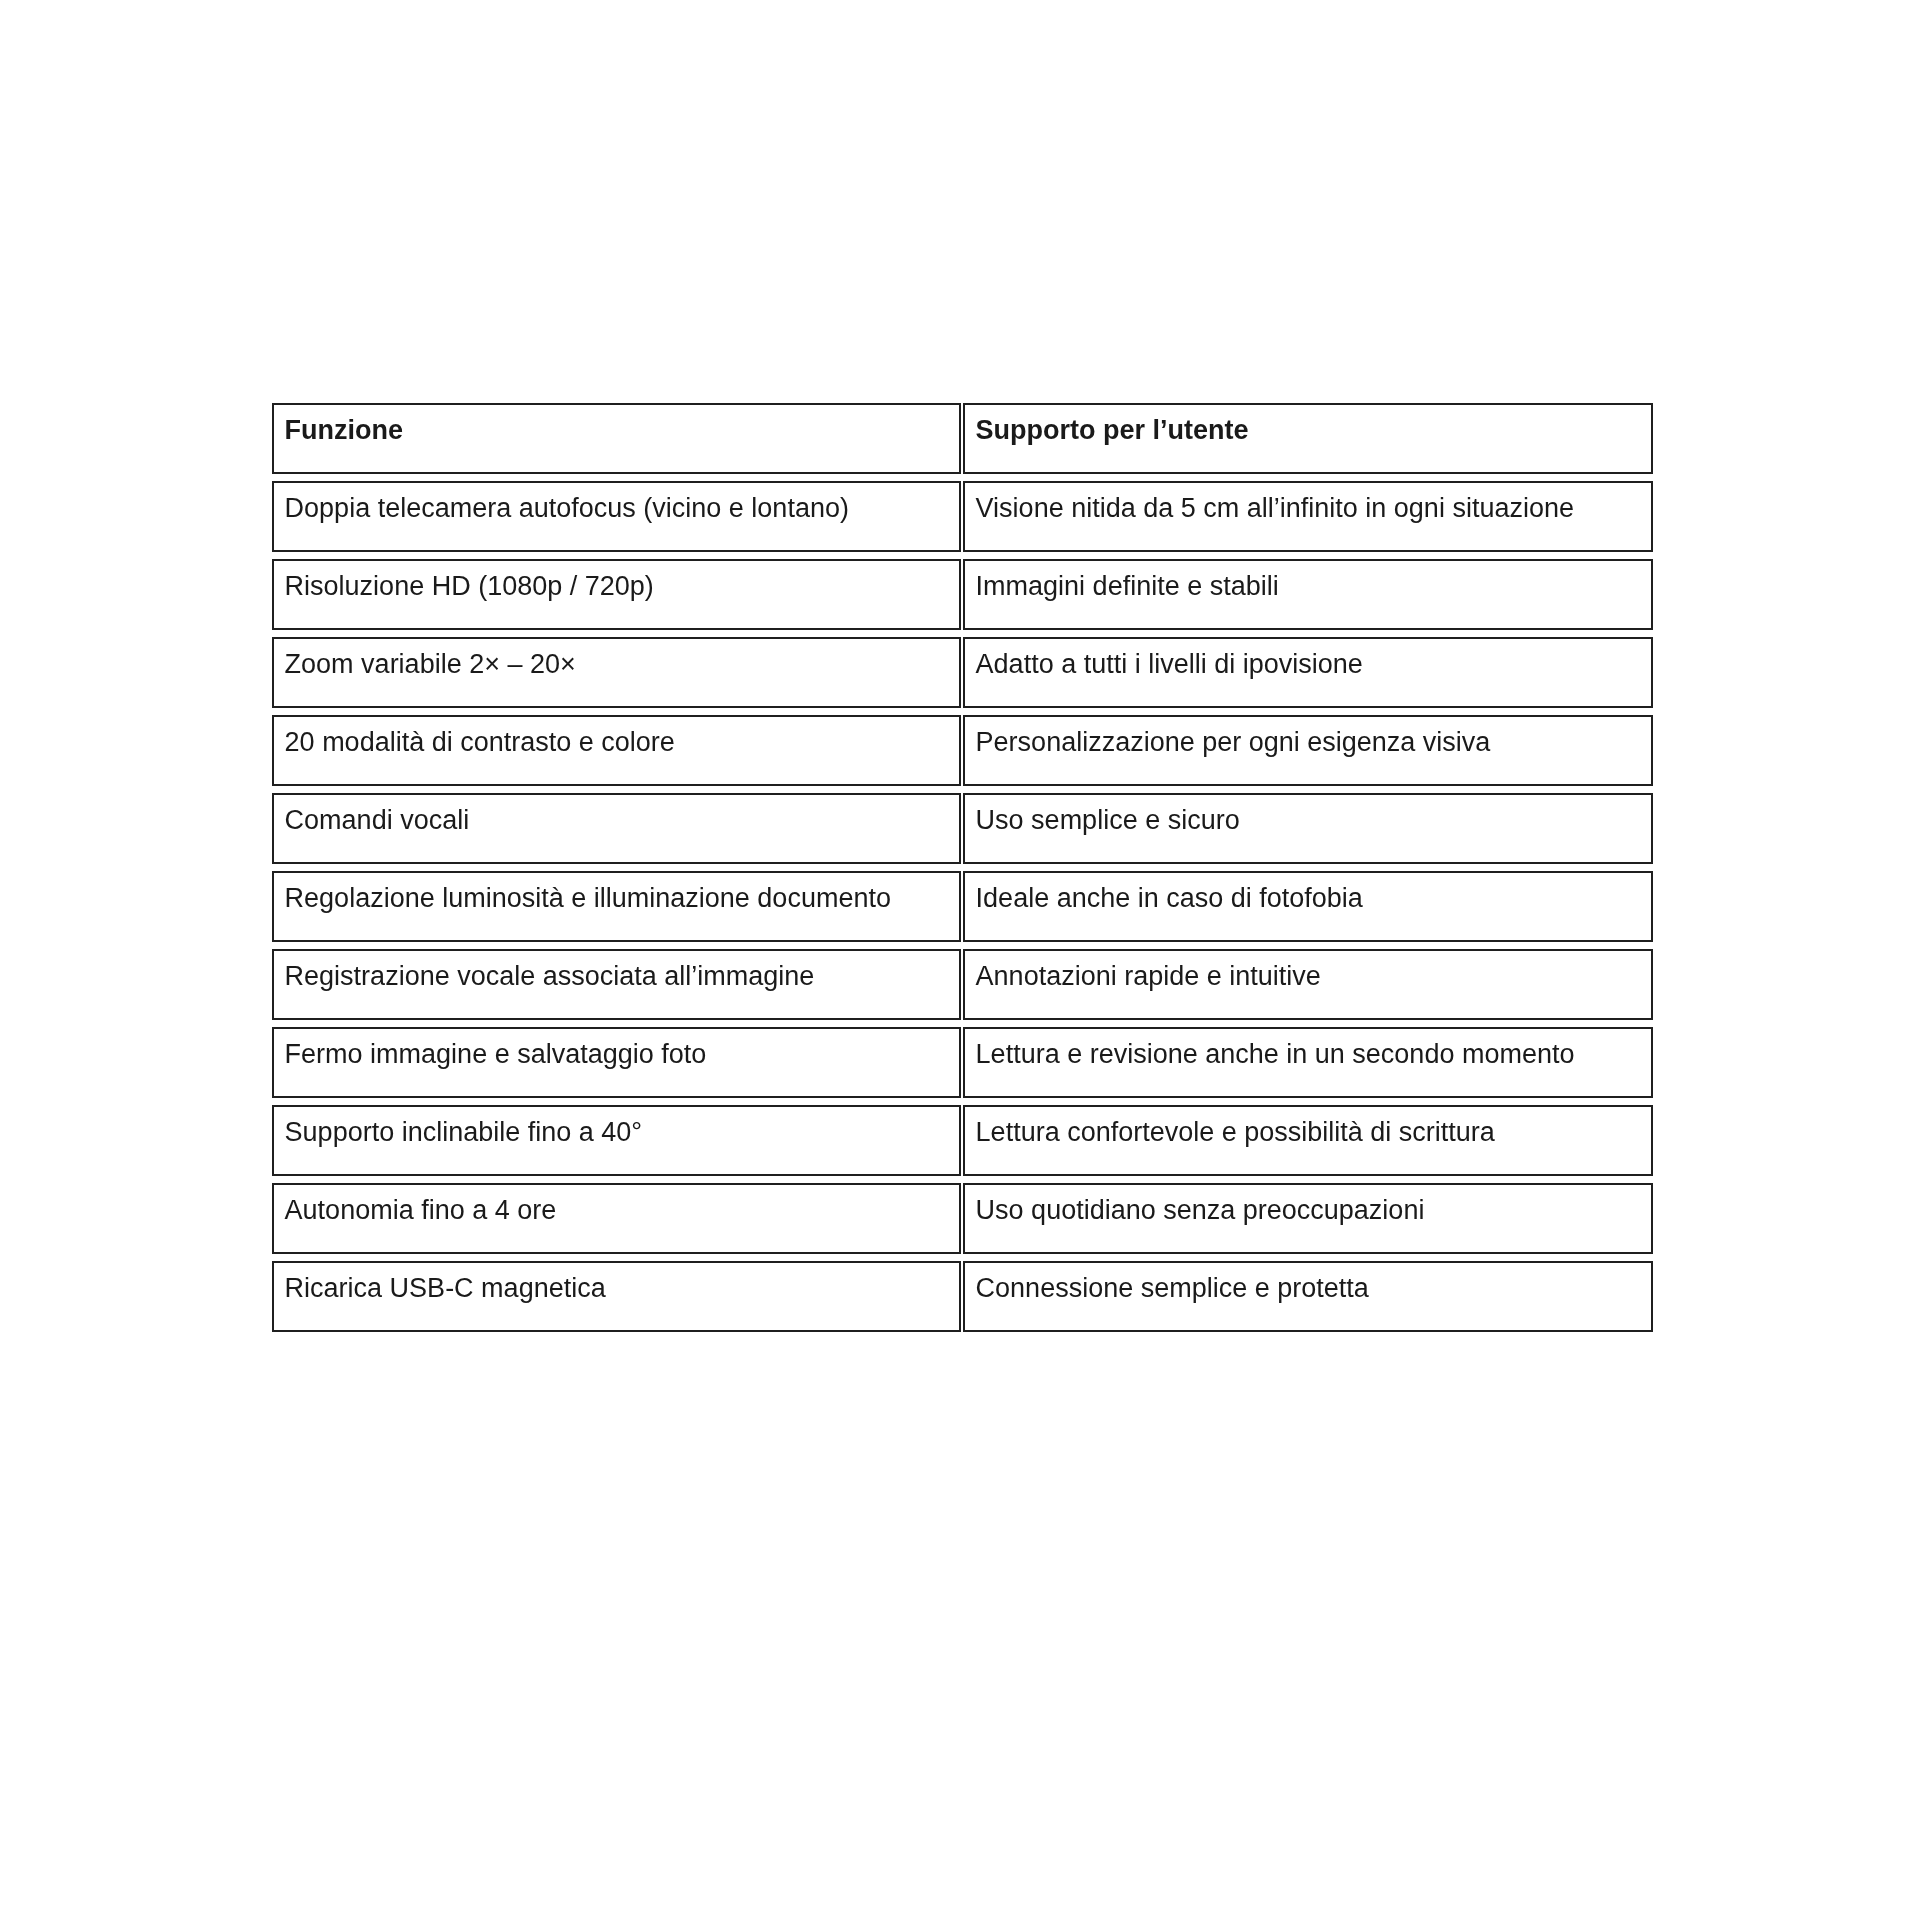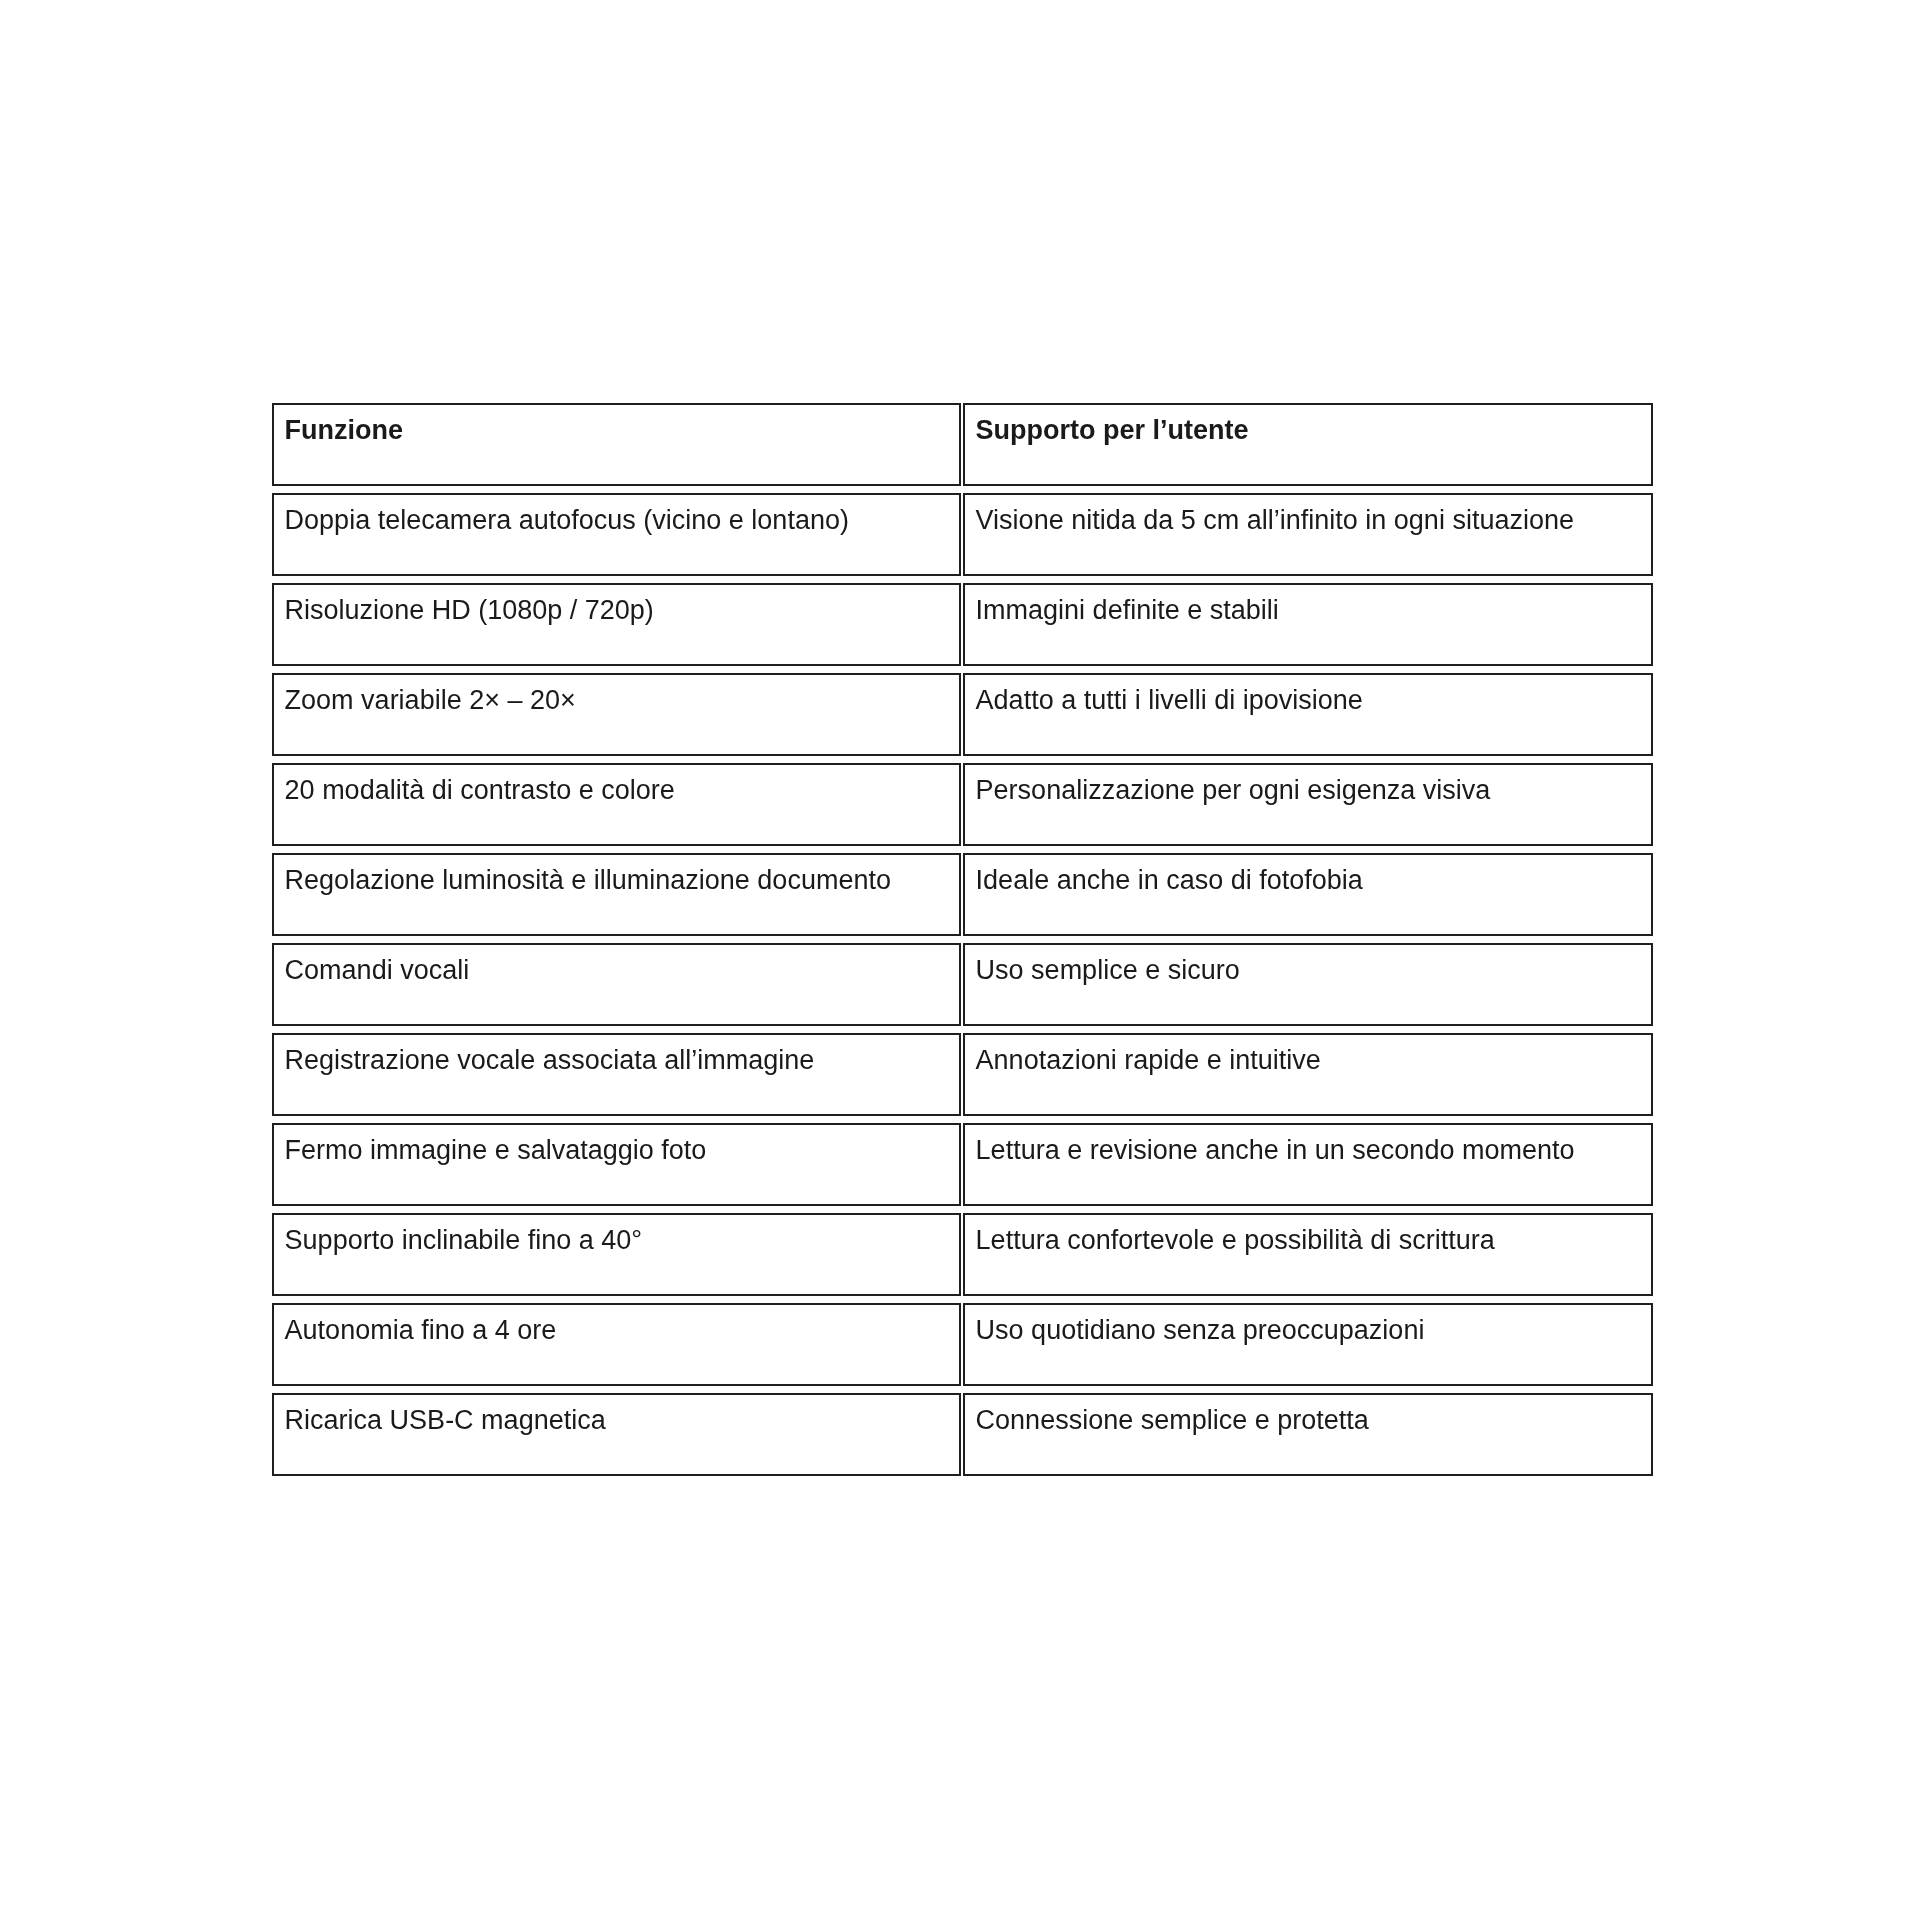--- a/index.html
+++ b/index.html
@@ -25,21 +25,21 @@
     border-collapse: separate;
     border-spacing: 2.9px 7.7px;
     table-layout: fixed;
   }
   col.col-funzione  { width: 689px; }
   col.col-vantaggio { width: 690px; }
   table.features th,
   table.features td {
     box-sizing: border-box;
     border: 2.9px solid #1f1f1f;
-    height: 83px;
+    height: 71px;
     vertical-align: top;
     padding: 7.7px 9.7px 7.7px 10.6px;
     font-size: 27px;
     line-height: 1.28;
     white-space: nowrap;
     overflow: hidden;
     text-align: left;
     background: #ffffff;
     color: #1a1a1a;
     font-weight: 400;
@@ -75,26 +75,26 @@
           </tr>
           <tr>
             <td>Zoom variabile 2× – 20×</td>
             <td>Adatto a tutti i livelli di ipovisione</td>
           </tr>
           <tr>
             <td>20 modalità di contrasto e colore</td>
             <td>Personalizzazione per ogni esigenza visiva</td>
           </tr>
           <tr>
+            <td>Comandi vocali</td>
+            <td>Uso semplice e sicuro</td>
+          </tr>
+          <tr>
             <td>Regolazione luminosità e illuminazione documento</td>
             <td>Ideale anche in caso di fotofobia</td>
-          </tr>
-          <tr>
-            <td>Comandi vocali</td>
-            <td>Uso semplice e sicuro</td>
           </tr>
           <tr>
             <td>Registrazione vocale associata all’immagine</td>
             <td>Annotazioni rapide e intuitive</td>
           </tr>
           <tr>
             <td>Fermo immagine e salvataggio foto</td>
             <td>Lettura e revisione anche in un secondo momento</td>
           </tr>
           <tr>

